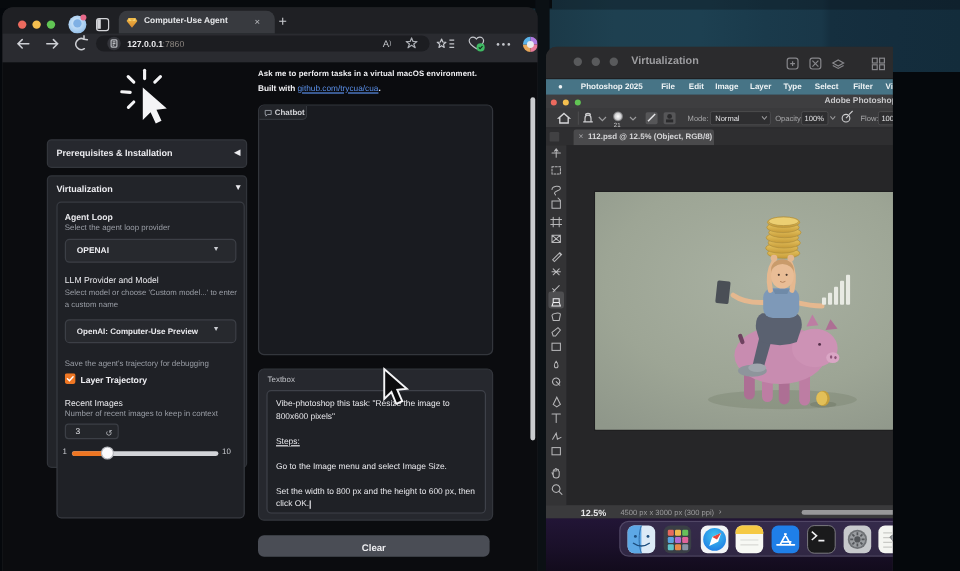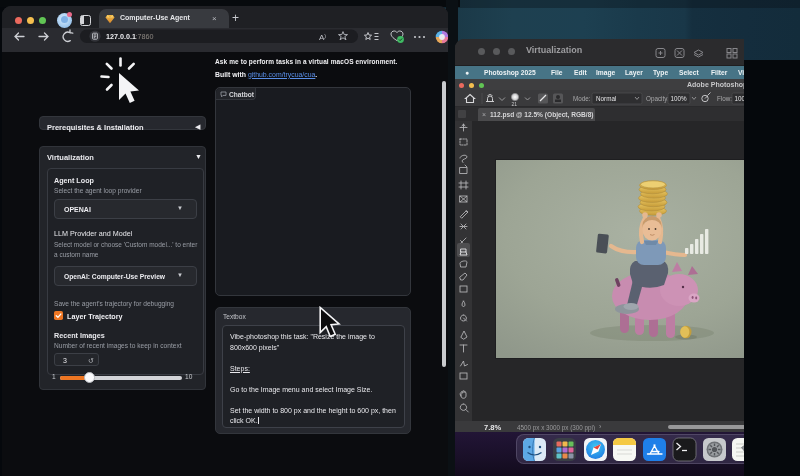--- a/index.html
+++ b/index.html
@@ -237,21 +237,21 @@
           <rect x="189" y="88" width="3.4" height="6" rx="0.8"></rect>
           <rect x="194" y="84" width="3.4" height="10" rx="0.8"></rect>
           <rect x="199" y="79" width="3.4" height="15" rx="0.8"></rect>
           <rect x="204" y="74" width="3.4" height="20" rx="0.8"></rect>
           <rect x="209" y="69" width="3.4" height="25" rx="0.8"></rect>
         </g>
       </svg>
     </div>
 
     <div class="abs" style="left:0; top:382px; width:345px; height:11px; background:#3a3a3c;">
-      <span class="abs" style="left:29px; top:1.5px; font-size:7.5px; color:#e8e8ea; font-weight:700;">7.8%</span>
+      <span class="abs" style="left:29px; top:1.5px; font-size:7.5px; color:#e8e8ea; font-weight:700;">12.5%</span>
       <span class="abs" style="left:62px; top:2.5px; font-size:6.3px; color:#9b9b9d;">4500 px x 3000 px (300 ppi)</span>
       <span class="abs" style="left:144px; top:2px; font-size:7px; color:#9b9b9d;">›</span>
       <div class="abs" style="left:213px; top:4px; width:90px; height:4px; background:#98989a; border-radius:2px;"></div>
     </div>
 
     <div class="abs" style="left:0; top:393px; width:345px; height:44px; background:linear-gradient(180deg,#221536 0%,#1a1029 55%,#120b1c 100%);"></div>
 
     <div class="abs" id="dock" style="left:61px; top:395px; width:290px; height:30px; background:rgba(70,60,92,0.55); border:1px solid rgba(150,140,170,0.3); border-radius:8px;">
       <svg class="abs" style="left:0; top:0;" width="290" height="30" viewBox="0 0 290 30">
 
@@ -436,49 +436,49 @@
       <g stroke="#f4f4f6" stroke-width="2.6" stroke-linecap="round">
         <path d="M22.5 10.5 L22.5 3.5"></path>
         <path d="M13.5 13.5 L8.8 8.8"></path>
         <path d="M10.5 22 L3.5 21.5"></path>
         <path d="M13.5 30 L9 34.5"></path>
         <path d="M31 13.5 L35.7 8.8"></path>
       </g>
       <path d="M21 18 L21 45 L27.5 38.6 L31.8 48 L36.6 45.7 L32.4 36.5 L41 35.5 Z" fill="#f4f4f6"></path>
     </svg>
 
-    <div class="abs" style="left:39px; top:70px; width:167px; height:14px; background:#26282e; border:1px solid #33363c; border-radius:4px;padding-left:44px;">
+    <div class="abs" style="left:39px; top:70px; width:167px; height:24px; background:#26282e; border:1px solid #33363c; border-radius:4px;padding-left:44px;">
       <span class="abs" style="left:7px; top:6px; font-size:7.5px; font-weight:700; color:#ececf0;">Prerequisites &amp; Installation</span>
       <span class="abs" style="left:155px; top:5.5px; font-size:7px; color:#ececf0;">◀</span>
     </div>
 
     <div class="abs" style="left:39px; top:100px; width:167px; height:244px; background:#222429; border:1px solid #31343a; border-radius:4px;">
       <span class="abs" style="left:7px; top:6px; font-size:7.5px; font-weight:700; color:#ececf0;">Virtualization</span>
       <span class="abs" style="left:155px; top:5.5px; font-size:7px; color:#ececf0;">▼</span>
 
-      <div class="abs" style="left:7px; top:21px; width:157px; height:207px; background:#1f2126; border:1px solid #383b42; border-radius:4px;">
+      <div class="abs" style="left:7px; top:21px; width:157px; height:264px; background:#1f2126; border:1px solid #383b42; border-radius:4px;">
         <span class="abs" style="left:6px; top:7px; font-size:7.2px; font-weight:700; color:#e9e9ed;">Agent Loop</span>
         <span class="abs" style="left:6px; top:18px; font-size:6.6px; color:#9a9ea6;">Select the agent loop provider</span>
         <div class="abs" style="left:6px; top:30px; width:143px; height:20px; background:#27292e; border:1px solid #3c3f46; border-radius:4px;">
           <span class="abs" style="left:9px; top:6px; font-size:7px; font-weight:700; color:#ededf1;">OPENAI</span>
           <span class="abs" style="left:122px; top:5px; font-size:6px; color:#c9cbd0;">▼</span>
         </div>
         <span class="abs" style="left:6px; top:60px; font-size:7.2px; font-weight:400; color:#e9e9ed;">LLM Provider and Model</span>
         <span class="abs" style="left:6px; top:71px; width:148px; font-size:6.5px; color:#9a9ea6; line-height:9.5px;">Select model or choose 'Custom model...' to enter a custom name</span>
         <div class="abs" style="left:6px; top:97px; width:143px; height:20px; background:#27292e; border:1px solid #3c3f46; border-radius:4px;">
           <span class="abs" style="left:9px; top:6px; font-size:6.7px; font-weight:700; color:#ededf1;">OpenAI: Computer-Use Preview</span>
           <span class="abs" style="left:122px; top:5px; font-size:6px; color:#c9cbd0;">▼</span>
         </div>
         <span class="abs" style="left:6px; top:131px; font-size:6.6px; color:#9a9ea6;">Save the agent's trajectory for debugging</span>
         <svg class="abs" style="left:6px; top:142px;" width="9" height="9" viewBox="0 0 9 9">
             <rect width="9" height="9" rx="1.8" fill="#ee7623"></rect>
             <path d="M2.2 4.7 L3.9 6.3 L6.9 3" stroke="#fff" stroke-width="1.2" fill="none" stroke-linecap="round"></path>
           </svg>
         <span class="abs" style="left:19px; top:142.5px; font-size:7.2px; font-weight:700; color:#f0f0f4;">Layer Trajectory</span>
-        <span class="abs" style="left:6px; top:162px; font-size:7.2px; font-weight:700; color:#e9e9ed;text-align:center;">Recent Images</span>
+        <span class="abs" style="left:6px; top:162px; font-size:7.2px; font-weight:400; color:#e9e9ed;text-align:center;">Recent Images</span>
         <span class="abs" style="left:6px; top:173px; font-size:6.6px; color:#9a9ea6;">Number of recent images to keep in context</span>
         <div class="abs" style="left:6px; top:184px; width:45px; height:13px; background:#24262b; border:1px solid #3c3f46; border-radius:3px;">
           <span class="abs" style="left:8px; top:3px; font-size:7px; color:#e9e9ed;">3</span>
           <span class="abs" style="left:33px; top:2.5px; font-size:7px; color:#b9bbc0;">↺</span>
         </div>
         <span class="abs" style="left:4px; top:204px; font-size:6.6px; color:#c9cbd0;">1</span>
         <div class="abs" style="left:12px; top:207px; width:122px; height:3.6px; background:#d2d4d8; border-radius:2px;"></div>
         <div class="abs" style="left:12px; top:207px; width:29px; height:3.6px; background:#ee7623; border-radius:2px;"></div>
         <div class="abs" style="left:36px; top:203px; width:11px; height:11px; background:#fbfbfd; border:0.5px solid #b5b7bc; border-radius:50%;"></div>
         <span class="abs" style="left:137px; top:204px; font-size:6.6px; color:#c9cbd0;">10</span>
@@ -504,19 +504,22 @@
       <div class="abs" style="left:6px; top:17px; width:183px; height:103px; background:#1f2126; border:1px solid #3e4149; border-radius:4px; overflow:hidden;">
         <div style="position:absolute; left:7px; top:6px; width:172px; font-size:7px; line-height:10.5px; color:#e8e8ec;">
           Vibe-photoshop this task: "Resize the image to 800x600 pixels"<br><br>
           <span style="text-decoration:underline;">Steps:</span><br><br>
           Go to the Image menu and select Image Size.<br><br>
           Set the width to 800 px and the height to 600 px, then click OK.<span style="border-left:1px solid #e8e8ec; margin-left:0.5px;"></span>
         </div>
       </div>
     </div>
 
+    <div class="abs" style="left:215px; top:400px; width:193px; height:18px; background:#4a4d55; border-radius:5px; text-align:center;">
+      <span style="font-size:8px; font-weight:700; color:#ededf0; line-height:18px;">Clear</span>
+    </div>
 
     <svg class="abs" style="left:317px; top:260px;" width="24" height="36" viewBox="0 0 24 36">
       <path d="M3.2 1.5 L3.2 26.5 L9.2 20.7 L13.2 30.5 L18.2 28.3 L14.1 18.8 L22 18 Z" fill="#0c0c0e" stroke="#f5f5f7" stroke-width="1.6"></path>
     </svg>
   </div>
 
 </div>
 
 </body></html>

